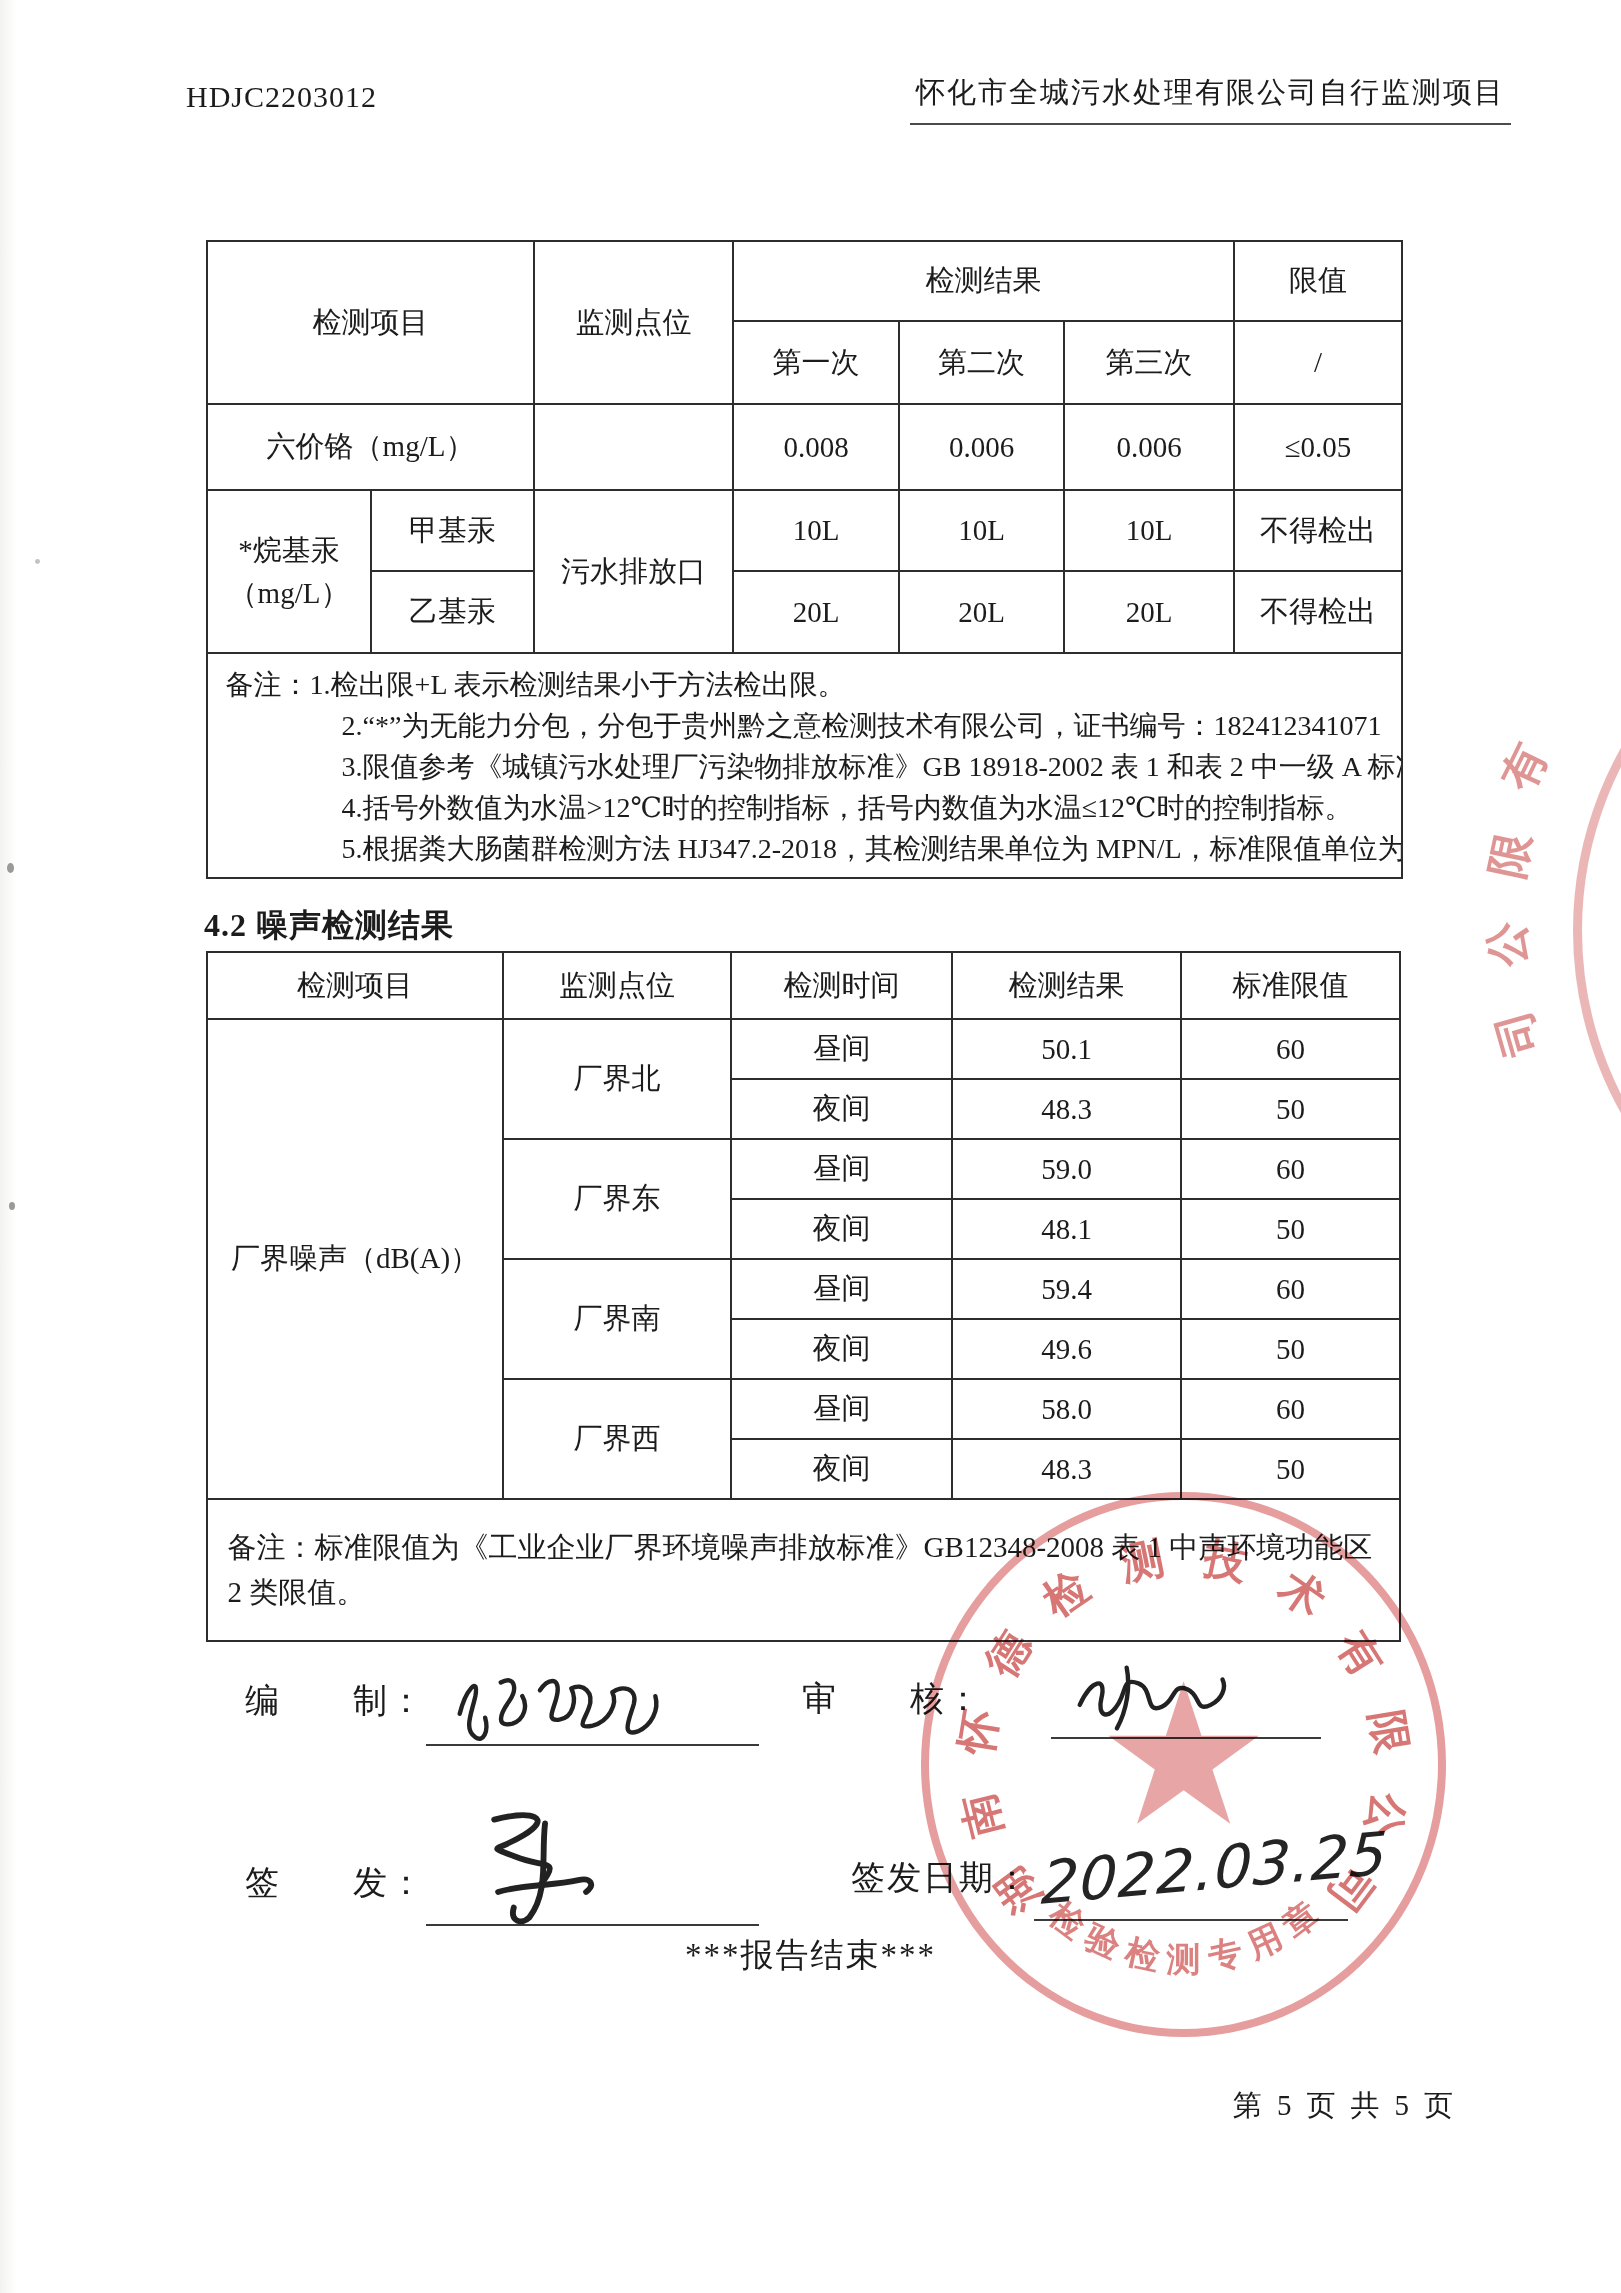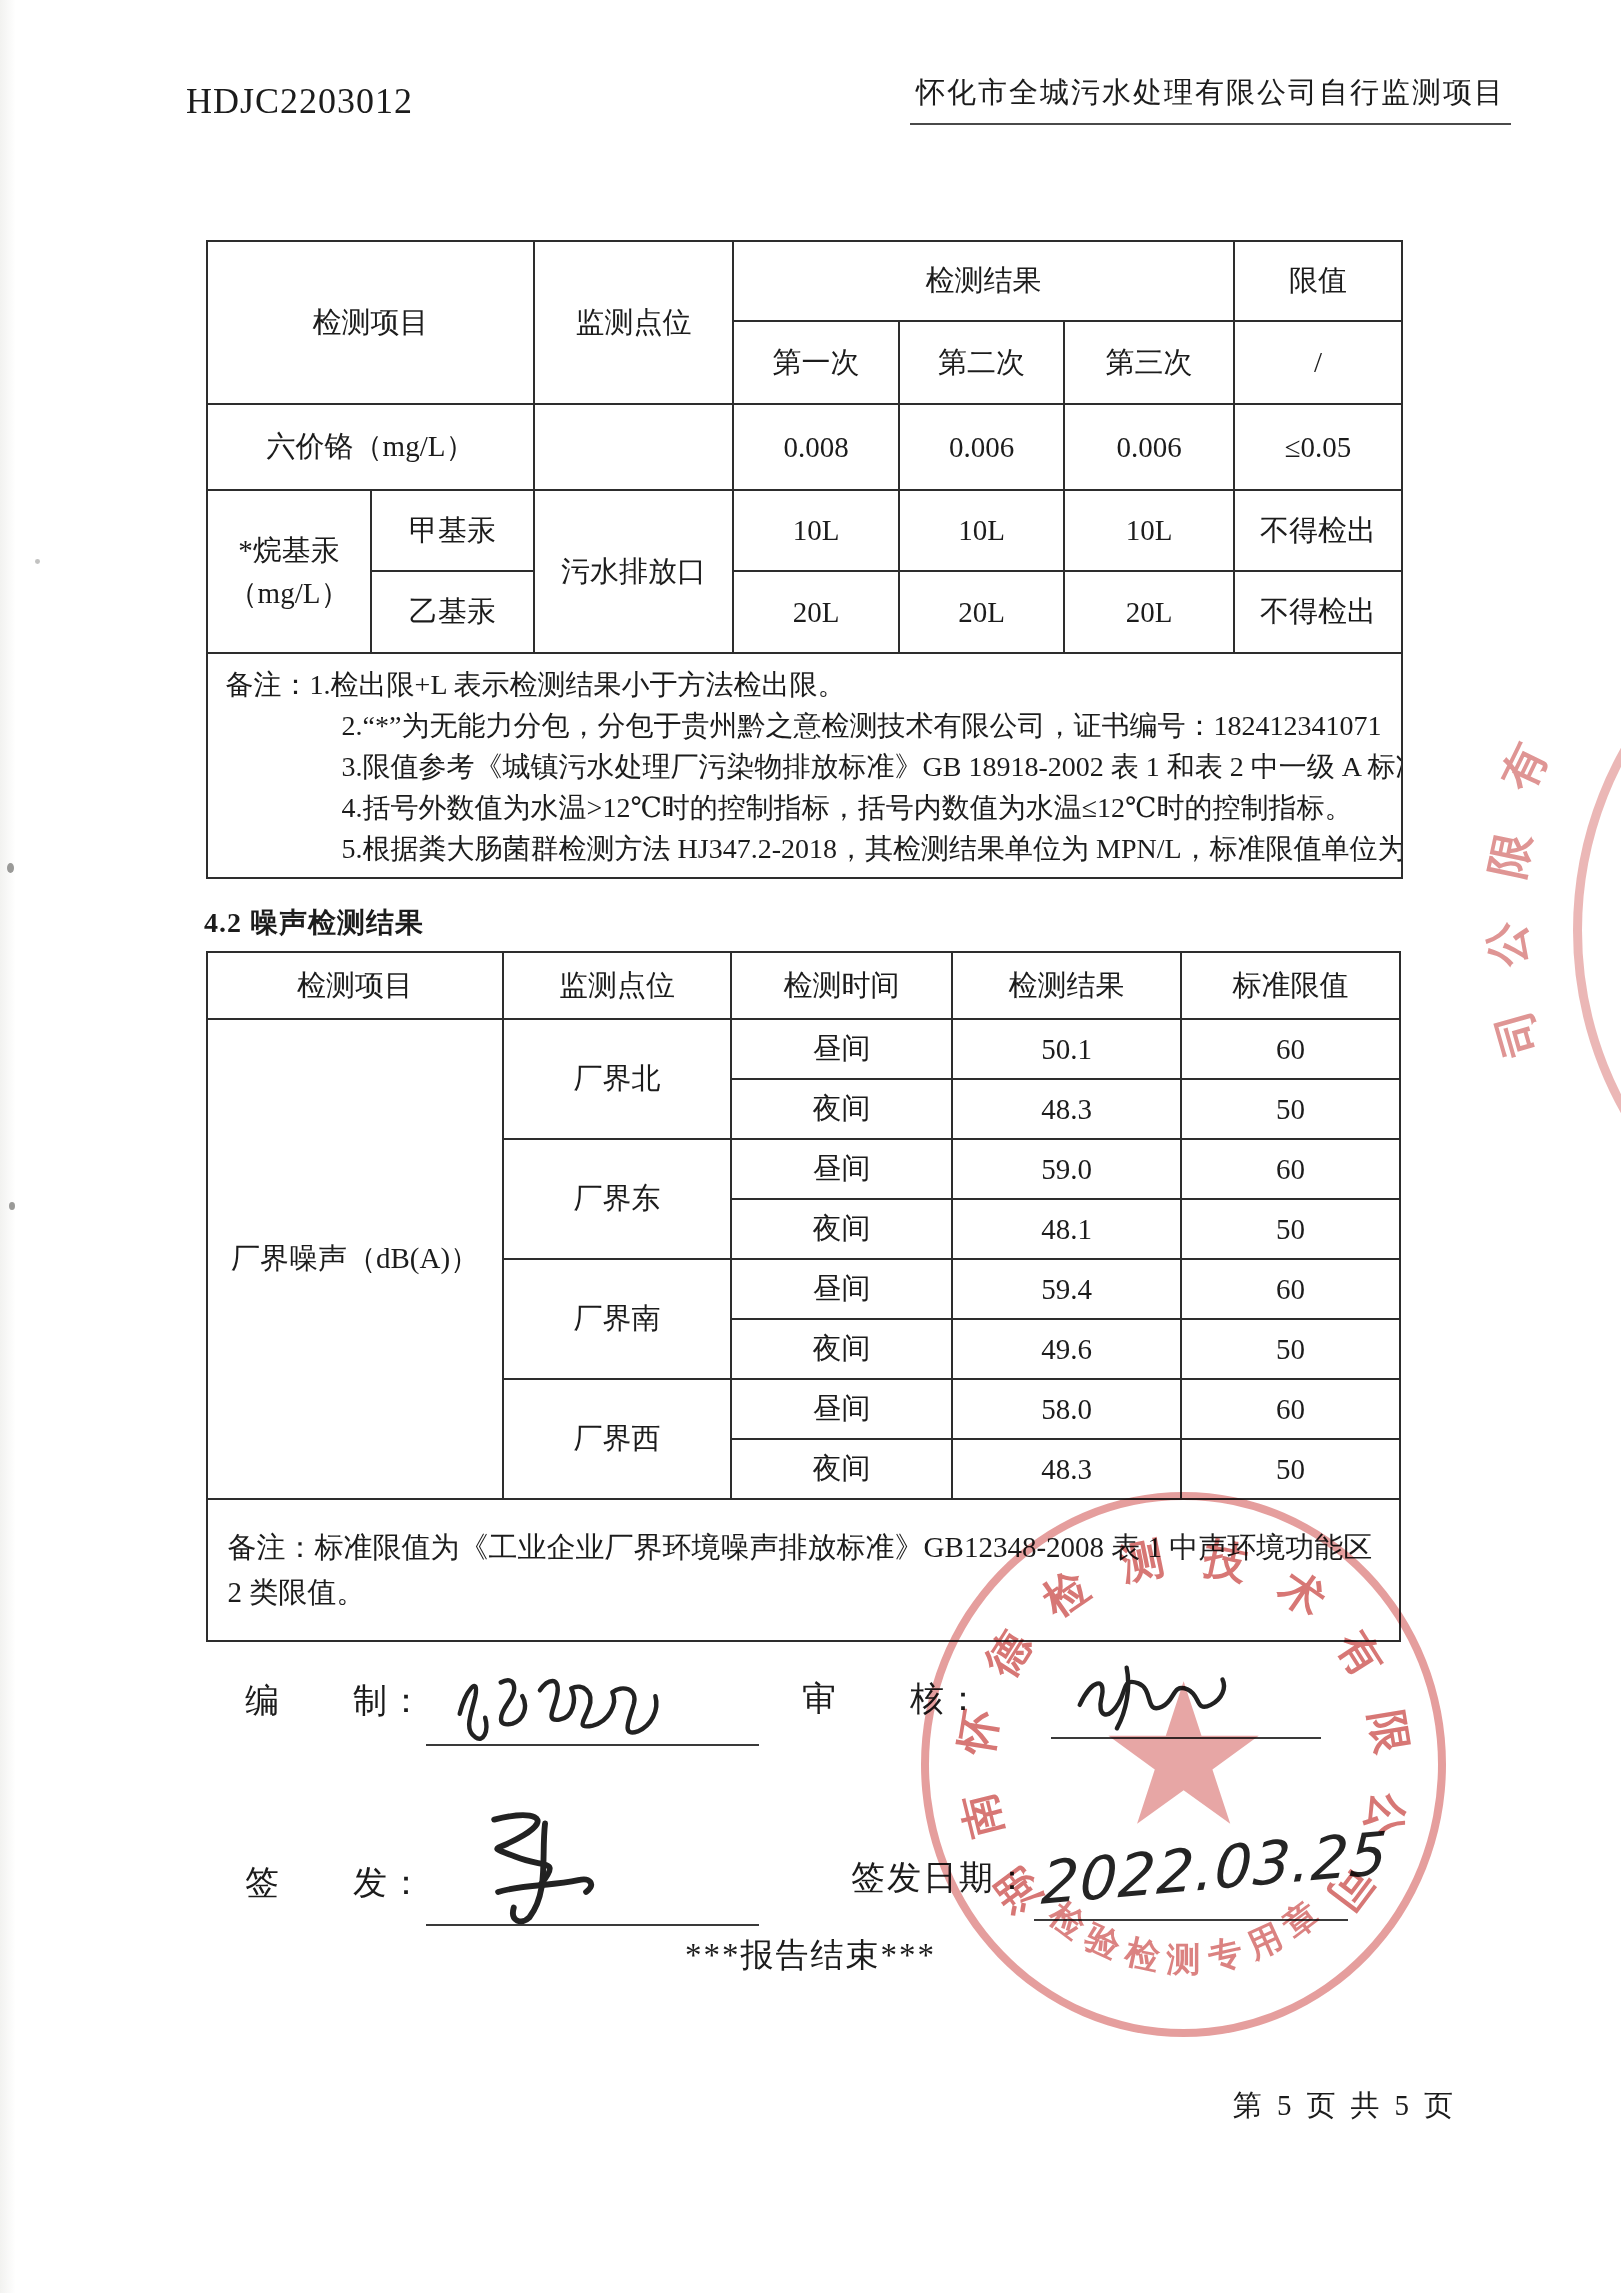--- a/index.html
+++ b/index.html
@@ -4,41 +4,41 @@
 <style>
   html,body{margin:0;padding:0;background:#ffffff;}
   .page{
     position:relative;width:1621px;height:2294px;margin:0 auto;
     background:linear-gradient(90deg,#f2f2f0 0px,#ffffff 15.7px);
     overflow:hidden;
     font-family:"Liberation Serif","DejaVu Serif",serif;
     color:#1c1c1c;
   }
   
-  .doc-no{position:absolute;left:186px;top:80px;font-size:36px;letter-spacing:1px;}
+  .doc-no{position:absolute;left:186px;top:80px;font-size:30px;letter-spacing:1px;}
   .hdr-title{
     position:absolute;right:110px;top:73px;font-size:29px;letter-spacing:2px;
     border-bottom:2px solid #4a4a4a;padding:0 5.9px 9.8px 5.9px;
   }
   
   table{border-collapse:collapse;table-layout:fixed;}
   td{
     border:2px solid #2d2d2d;text-align:center;vertical-align:middle;
     font-size:29px;padding:2px 3.9px;overflow:hidden;
   }
   .t1{position:absolute;left:206px;top:240px;width:1193px;}
   .t2{position:absolute;left:206px;top:951px;width:1193px;}
   td.notes-cell{text-align:left;padding:9.8px 15.7px 7.8px 17.6px;margin-left:47px;}
   .nline{line-height:41px;font-size:28px;white-space:nowrap;}
   .nline.indent{margin-left:116px;}
   .nfirst-label{display:inline;}
   .alkyl div{line-height:43px;}
   .t2 td.noise-note{text-align:left;padding:11.8px 19.6px;font-size:29px;line-height:45px;}
   
-  .sec-heading{position:absolute;left:204px;top:904px;font-size:28px;font-weight:bold;letter-spacing:1px;}
+  .sec-heading{position:absolute;left:204px;top:904px;font-size:32px;font-weight:bold;letter-spacing:1px;}
   
   .lab{position:absolute;font-size:34px;letter-spacing:2px;}
   .uline{position:absolute;height:0;border-bottom:2px solid #3a3a3a;}
   .sig{position:absolute;}
   .sig path{fill:none;stroke:#222;stroke-linecap:round;stroke-linejoin:round;}
   .hand-date{
     position:absolute;left:1041px;top:1835px;width:314px;
     font-family:"DejaVu Sans",sans-serif;font-style:italic;
     font-size:59px;color:#242424;transform:rotate(-5deg) skewX(-8deg);
     letter-spacing:1px;white-space:nowrap;

